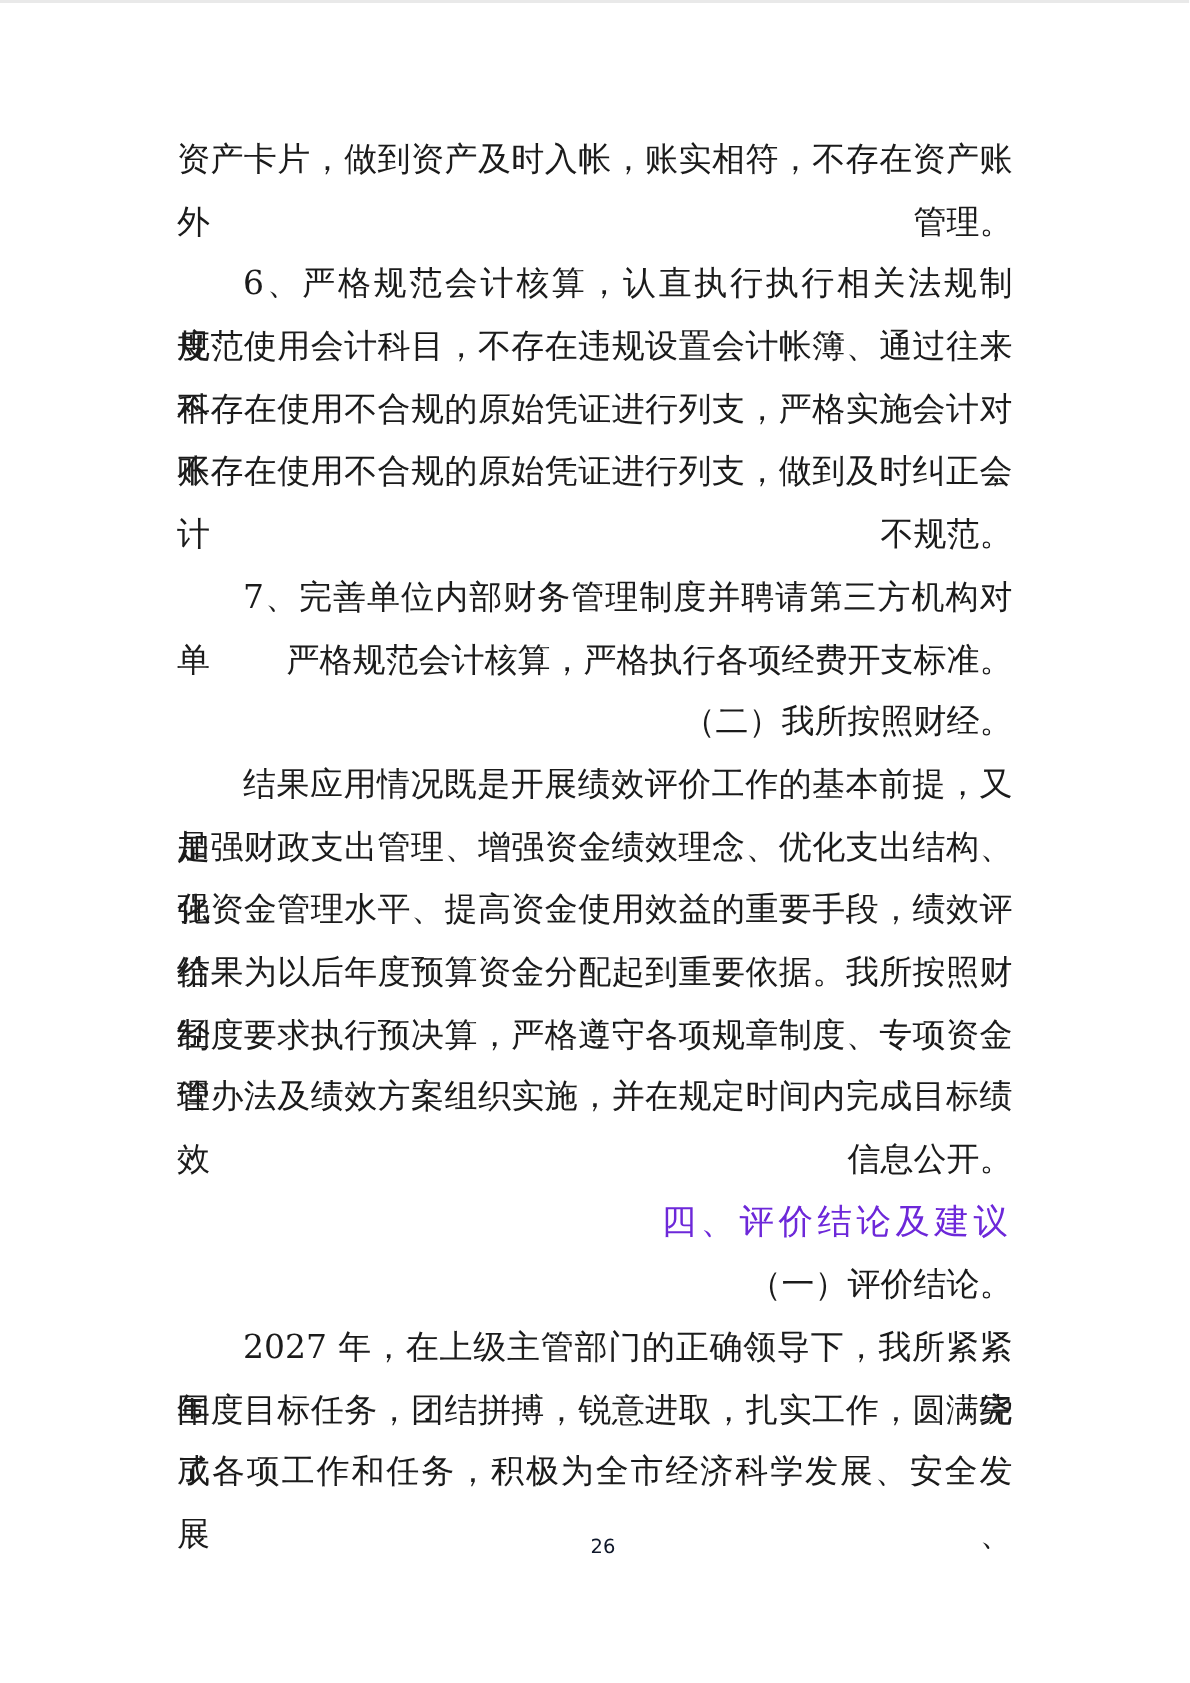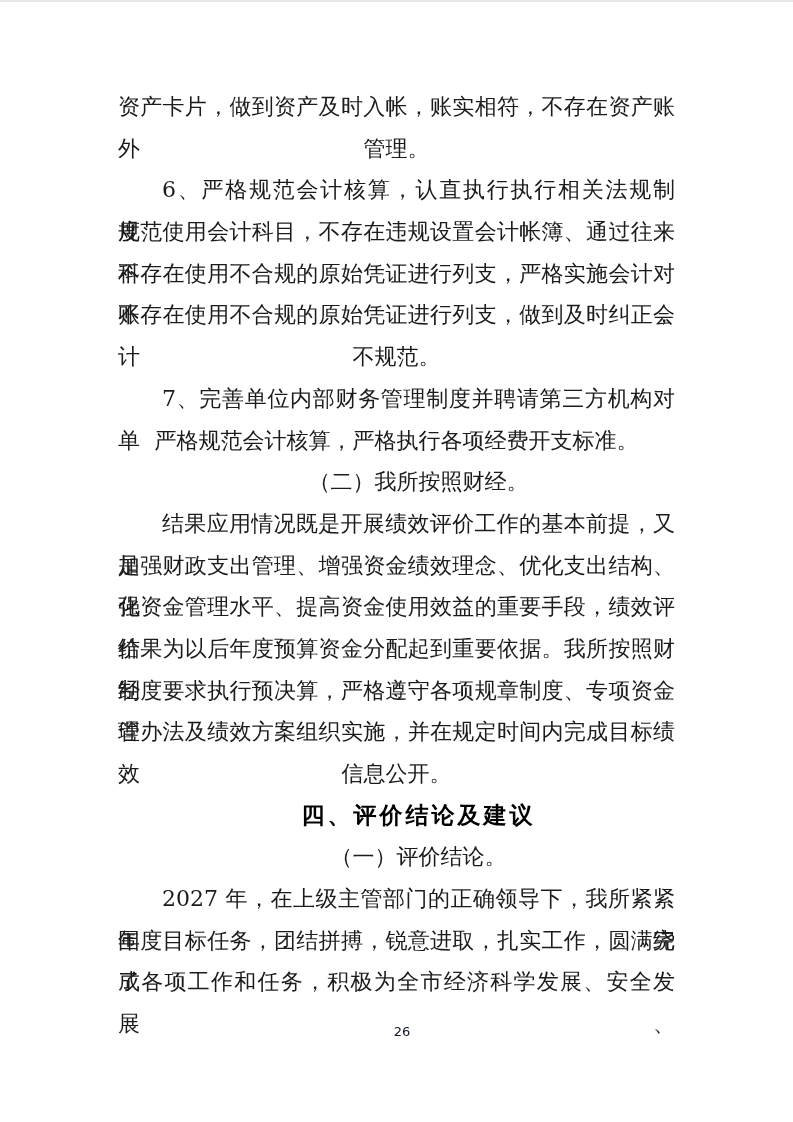--- a/index.html
+++ b/index.html
@@ -25,38 +25,38 @@
     position: absolute;
     left: 118px;
     top: 86px;
     width: 557px;
   }
   .ln {
     height: 41.7px;
     line-height: 41.7px;
     font-size: 22px;
     color: #1b1b1b;
-    text-align: center;
+    text-align: right;
   }
   
   .j {
     text-align: justify;
     text-align-last: justify;
   }
   
   .ind {
     text-indent: 44px;
   }
   
   .h {
-    font-weight: bold;
+    font-weight: normal;
     font-size: 23px;
     letter-spacing: 3px;
     font-family: "DejaVu Sans", "Liberation Sans", sans-serif;
-    color: #000000;
+    color: #6d28d9;
   }
   .pagenum {
     position: absolute;
     left: 0; right: 0;
     top: 1023px;
     height: 18px;
     line-height: 18px;
     text-align: center;
     font-family: "DejaVu Sans", "Liberation Sans", sans-serif;
     font-size: 13px;

